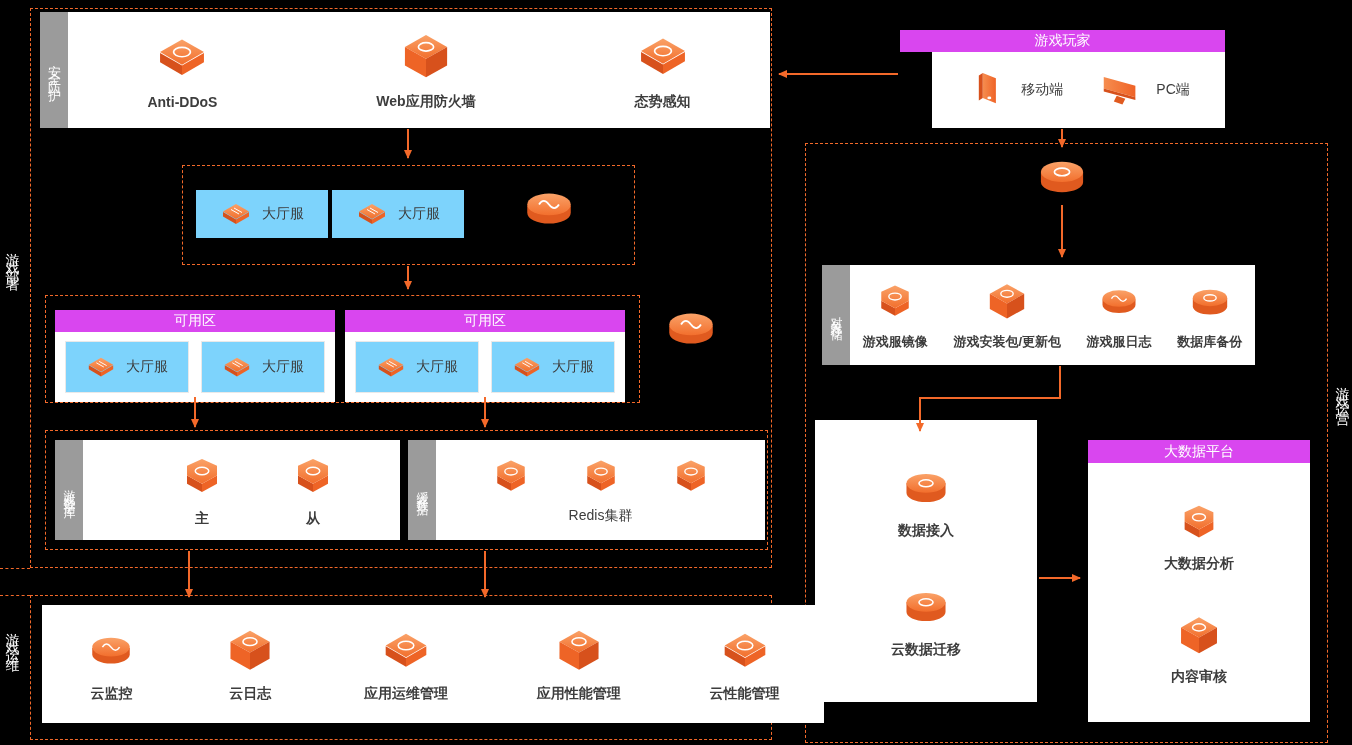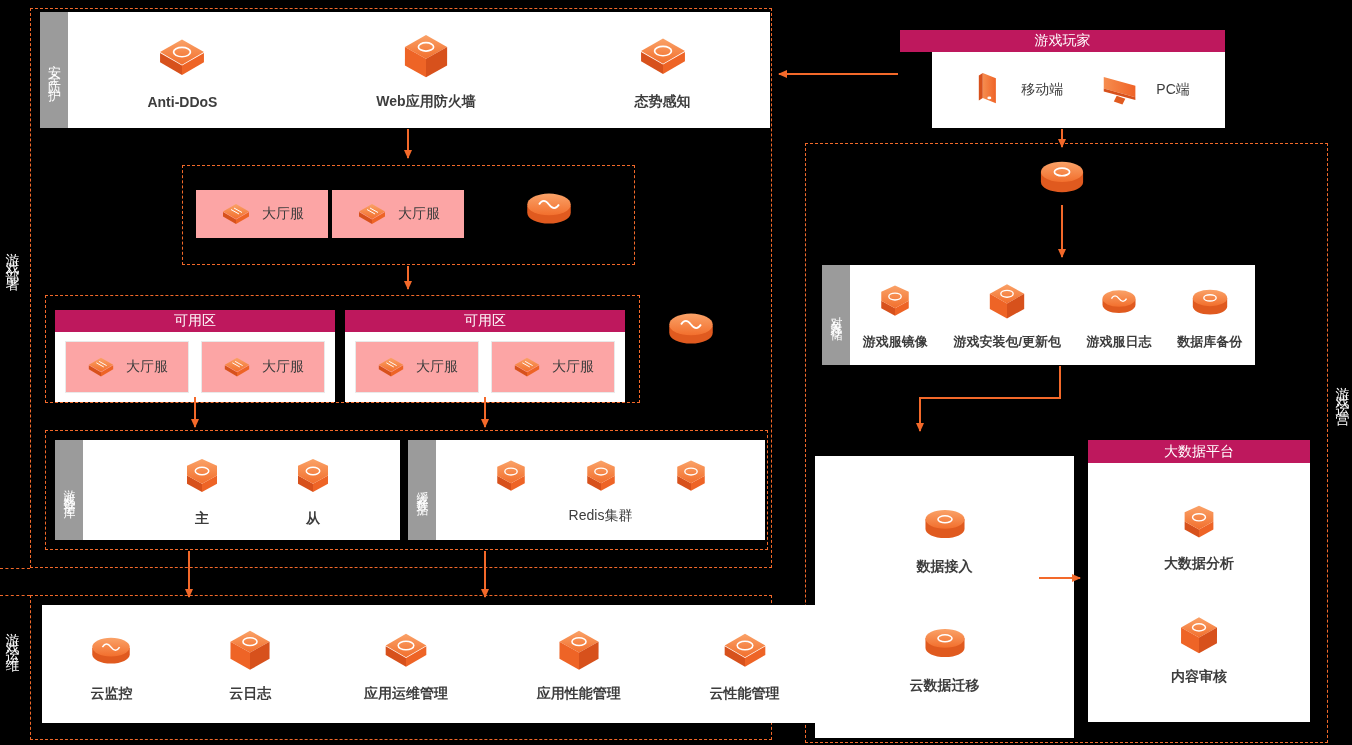--- a/index.html
+++ b/index.html
@@ -10,28 +10,28 @@
   .dashed { border:1px dashed #F3692A; }
   .hstub { border-top:1px dashed #F3692A; height:0; }
   .row { display:flex; }
   .grow { flex:1; }
   .flexrow { display:flex; align-items:center; justify-content:space-around; height:100%; }
   .flexrow.even { justify-content:space-evenly;margin-left:32px; }
   .vstrip { width:28px; background:#9B9B9B; color:#fff; writing-mode:vertical-rl;
             display:flex; align-items:center; justify-content:center;
             font-size:13px; letter-spacing:8px; }
   .vstrip.sm { font-size:12px; letter-spacing:4px; }
-  .ghead { height:22px; background:#be185d; color:#fff; font-size:14px;
+  .ghead { height:22px; background:#d946ef; color:#fff; font-size:14px;
            display:flex; align-items:center; justify-content:center; }
   .item { display:flex; flex-direction:column; align-items:center; gap:9px;
           color:#3d3d3d; font-size:14px;font-weight:bold; }
   .item .ilabel { white-space:nowrap; }
   .sm-label { font-size:13px; }
   .hitem { display:flex; align-items:center; gap:12px; color:#3d3d3d; font-size:14px; }
-  .server-box { background:#fca5a5; display:flex; align-items:center; justify-content:center;
+  .server-box { background:#7dd3fc; display:flex; align-items:center; justify-content:center;
                 gap:10px; font-size:14px; color:#3d3d3d; }
   .bordered { border:1px solid #e9e9e9; }
   .zone { display:flex; flex-direction:column;margin-top:8px; }
   .zbody { background:#fff; flex:1; display:flex; gap:12px; padding:9px 10px; }
   .zbody .server-box { flex:1; }
   .vlabel { color:#fff; writing-mode:vertical-rl; font-size:14px; letter-spacing:8px; }
   .icon { display:block; }
   .stackcol { display:flex; flex-direction:column; align-items:center; justify-content:center; gap:42px; }
   .cachecol { display:flex; flex-direction:column; align-items:center; justify-content:center; gap:8px; }
   .cacherow { display:flex; gap:46px; }
@@ -305,21 +305,21 @@
       </div>
       <div class="item sm-label">
         <svg class="icon" width="44" height="44">
             <use href="#i-cyl"></use>
           </svg>
         <div class="ilabel">数据库备份</div>
       </div>
     </div>
   </div>
 
-  <div class="abs panel stackcol" style="left:815px;top:456px;width:259px;height:282px">
+  <div class="abs panel stackcol" style="left:815px;top:420px;width:222px;height:282px">
     <div class="item">
       <svg class="icon" width="50" height="50">
           <use href="#i-cyl"></use>
         </svg>
       <div class="ilabel">数据接入</div>
     </div>
     <div class="item">
       <svg class="icon" width="50" height="50">
           <use href="#i-cyl"></use>
         </svg>

